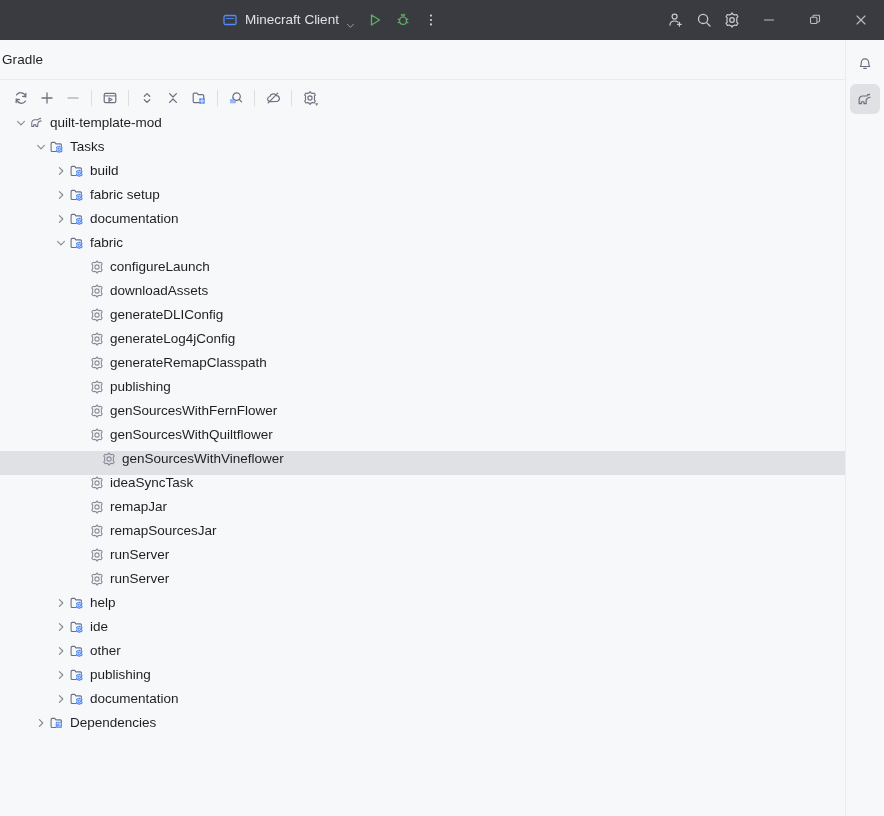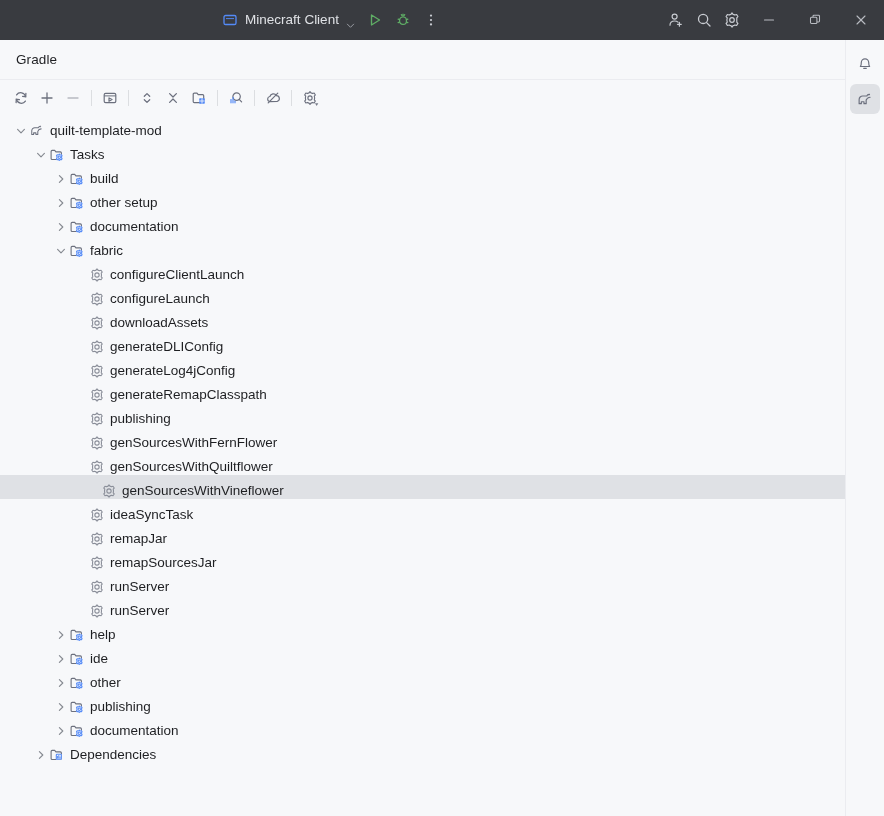--- a/index.html
+++ b/index.html
@@ -49,21 +49,21 @@
   .win-btn svg { display: block; }
 
   
   .tw-header {
     position: absolute; left: 0; top: 40px; width: 845px; height: 40px;
     display: flex; align-items: center;
     background: #f7f8fa;
     border-bottom: 1px solid #ebecf0;
   }
   .tw-title {
-    margin-left: 16px; font-size: 13.5px; color: #1e1f22;
+    margin-left: 2px; font-size: 13.5px; color: #1e1f22;
     letter-spacing: .1px;
   }
 
   
   .tw-toolbar {
     position: absolute; left: 0; top: 81px; width: 845px; height: 34px;
     display: flex; align-items: center; padding-left: 8px;
     background: #f7f8fa;
   }
   .tool-btn {
@@ -80,21 +80,21 @@
 
   
   .tree {
     position: absolute; left: 0; top: 115px; width: 845px; height: 701px;
     background: #f7f8fa;
     overflow: hidden;
   }
   .row {
     position: relative;
     height: 24px;
-    display: flex; align-items: flex-end;
+    display: flex; align-items: flex-start;
     cursor: default;
     white-space: nowrap;
   }
   .row.selected { background: #dfe1e5; padding-left: 12px; }
 
   .twisty {
     width: 16px; height: 16px; flex: 0 0 auto;
     display: flex; align-items: center; justify-content: center;
   }
   .twisty svg { display: block; }
@@ -419,21 +419,21 @@
         <div class="node-icon">
           <svg width="16" height="16" viewBox="0 0 16 16">
         <path d="M2.1 4.4 A1 1 0 0 1 3.1 3.4 L5.7 3.4 L6.9 4.9 L11.4 4.9 A1 1 0 0 1 12.4 5.9 L12.4 11.5 A1 1 0 0 1 11.4 12.5 L3.1 12.5 A1 1 0 0 1 2.1 11.5 Z" fill="none" stroke="#6c707e" stroke-width="1.1" stroke-linejoin="round"></path>
         <g transform="translate(6.6,6.6) scale(0.46)">
           <circle cx="8" cy="8" r="7.3" fill="#f7f8fa"></circle>
           <path d="M8 0.9 L9.1 2.4 A6.2 6.2 0 0 1 10.9 3.2 L12.7 2.6 L14.1 4.9 L12.9 6.2 A6.2 6.2 0 0 1 12.9 9.8 L14.1 11.1 L12.7 13.4 L10.9 12.8 A6.2 6.2 0 0 1 9.1 13.6 L8 15.1 L6.9 13.6 A6.2 6.2 0 0 1 5.1 12.8 L3.3 13.4 L1.9 11.1 L3.1 9.8 A6.2 6.2 0 0 1 3.1 6.2 L1.9 4.9 L3.3 2.6 L5.1 3.2 A6.2 6.2 0 0 1 6.9 2.4 Z" fill="none" stroke="#548af7" stroke-width="2.3" stroke-linejoin="round"></path>
           <circle cx="8" cy="8" r="2.6" fill="none" stroke="#548af7" stroke-width="2.3"></circle>
         </g>
       </svg>
         </div>
-        <span class="node-label">other setup</span>
+        <span class="node-label">fabric setup</span>
       </div>
       <div class="row">
         <div style="width: 53px; height: 1px; flex: 0 0 auto;"></div>
         <div class="twisty">
           <svg width="10" height="10" viewBox="0 0 10 10">
       <path d="M3.4 1.6 L6.8 5 L3.4 8.4" fill="none" stroke="#868a91" stroke-width="1.15" stroke-linecap="round" stroke-linejoin="round"></path>
     </svg>
         </div>
         <div class="node-icon">
           <svg width="16" height="16" viewBox="0 0 16 16">
@@ -458,33 +458,20 @@
           <svg width="16" height="16" viewBox="0 0 16 16">
         <path d="M2.1 4.4 A1 1 0 0 1 3.1 3.4 L5.7 3.4 L6.9 4.9 L11.4 4.9 A1 1 0 0 1 12.4 5.9 L12.4 11.5 A1 1 0 0 1 11.4 12.5 L3.1 12.5 A1 1 0 0 1 2.1 11.5 Z" fill="none" stroke="#6c707e" stroke-width="1.1" stroke-linejoin="round"></path>
         <g transform="translate(6.6,6.6) scale(0.46)">
           <circle cx="8" cy="8" r="7.3" fill="#f7f8fa"></circle>
           <path d="M8 0.9 L9.1 2.4 A6.2 6.2 0 0 1 10.9 3.2 L12.7 2.6 L14.1 4.9 L12.9 6.2 A6.2 6.2 0 0 1 12.9 9.8 L14.1 11.1 L12.7 13.4 L10.9 12.8 A6.2 6.2 0 0 1 9.1 13.6 L8 15.1 L6.9 13.6 A6.2 6.2 0 0 1 5.1 12.8 L3.3 13.4 L1.9 11.1 L3.1 9.8 A6.2 6.2 0 0 1 3.1 6.2 L1.9 4.9 L3.3 2.6 L5.1 3.2 A6.2 6.2 0 0 1 6.9 2.4 Z" fill="none" stroke="#548af7" stroke-width="2.3" stroke-linejoin="round"></path>
           <circle cx="8" cy="8" r="2.6" fill="none" stroke="#548af7" stroke-width="2.3"></circle>
         </g>
       </svg>
         </div>
         <span class="node-label">fabric</span>
-      </div>
-      <div class="row">
-        <div style="width: 73px; height: 1px; flex: 0 0 auto;"></div>
-        <div class="twisty empty"></div>
-        <div class="node-icon">
-          <svg width="16" height="16" viewBox="0 0 16 16">
-        <g fill="none" stroke="#8a8e99" stroke-width="1.1" stroke-linejoin="round">
-          <path d="M8 1.9 L8.9 3.1 A5.6 5.6 0 0 1 10.5 3.75 L12 3.3 L13.2 5.05 L12.2 6.15 A5.6 5.6 0 0 1 12.2 9.85 L13.2 10.95 L12 12.7 L10.5 12.25 A5.6 5.6 0 0 1 8.9 12.9 L8 14.1 L7.1 12.9 A5.6 5.6 0 0 1 5.5 12.25 L4 12.7 L2.8 10.95 L3.8 9.85 A5.6 5.6 0 0 1 3.8 6.15 L2.8 5.05 L4 3.3 L5.5 3.75 A5.6 5.6 0 0 1 7.1 3.1 Z"></path>
-          <circle cx="8" cy="8" r="2.15"></circle>
-        </g>
-      </svg>
-        </div>
-        <span class="node-label">configureClientLaunch</span>
       </div>
       <div class="row">
         <div style="width: 73px; height: 1px; flex: 0 0 auto;"></div>
         <div class="twisty empty"></div>
         <div class="node-icon">
           <svg width="16" height="16" viewBox="0 0 16 16">
         <g fill="none" stroke="#8a8e99" stroke-width="1.1" stroke-linejoin="round">
           <path d="M8 1.9 L8.9 3.1 A5.6 5.6 0 0 1 10.5 3.75 L12 3.3 L13.2 5.05 L12.2 6.15 A5.6 5.6 0 0 1 12.2 9.85 L13.2 10.95 L12 12.7 L10.5 12.25 A5.6 5.6 0 0 1 8.9 12.9 L8 14.1 L7.1 12.9 A5.6 5.6 0 0 1 5.5 12.25 L4 12.7 L2.8 10.95 L3.8 9.85 A5.6 5.6 0 0 1 3.8 6.15 L2.8 5.05 L4 3.3 L5.5 3.75 A5.6 5.6 0 0 1 7.1 3.1 Z"></path>
           <circle cx="8" cy="8" r="2.15"></circle>
         </g>

